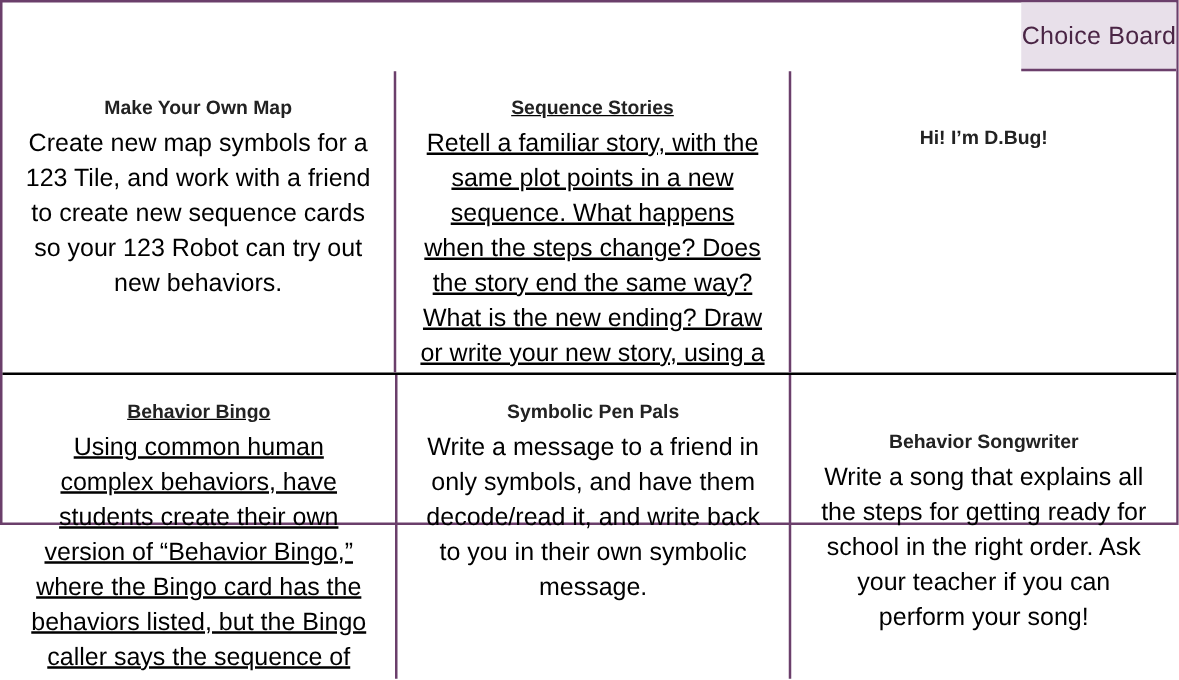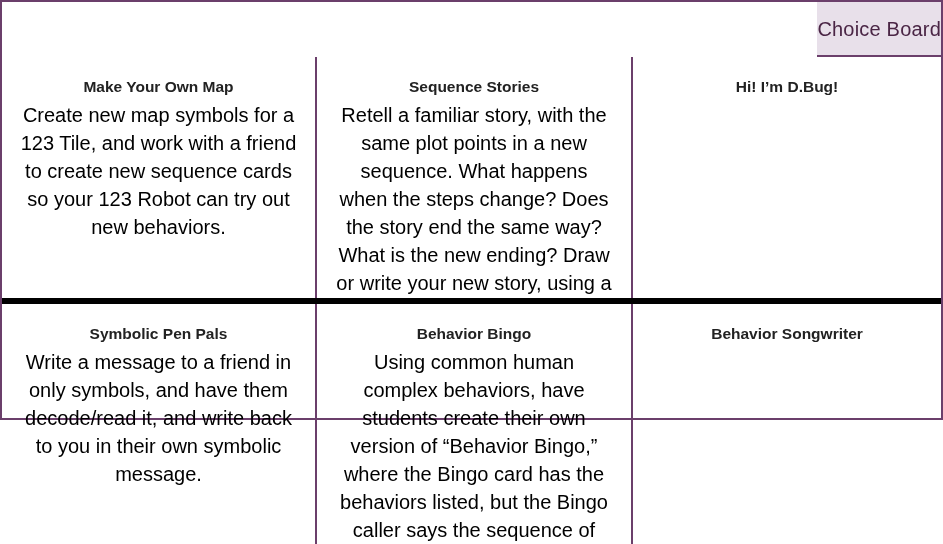--- a/index.html
+++ b/index.html
@@ -52,21 +52,21 @@
   }
 
   .board-row {
     display: flex;
     flex: 0 0 auto;
     min-height: 0;
   }
 
   .board-row.row-0 {
     height: 241px;
-    border-bottom: 6px solid #000000;
+    border-bottom: 2px solid #000000;
   }
 
   .board-row.row-1 {
     height: 243px;
   }
 
   .board-cell {
     box-sizing: border-box;
     width: 313px;
     flex: 0 0 313px;
@@ -78,25 +78,27 @@
   .board-cell.col-0 {
     border-right: 2px solid #6B3F6B;
     width: 315px;
     flex-basis: 315px;
   }
 
   .board-cell.col-1 {
     border-right: 2px solid #6B3F6B;
     width: 316px;
     flex-basis: 316px;
+    text-decoration: underline;
   }
 
   .board-cell.col-2 {
     width: 308px;
     flex-basis: 308px;
+    margin-top: 24px;
   }
 
   .cell-title {
     display: block;
     font-size: 15.5px;
     font-weight: bold;
     color: #222222;
     line-height: 28px;
     margin: 0 0 0 0;
   }
@@ -134,31 +136,32 @@
       </div>
 
       <div class="board-cell col-2">
         <span class="cell-title">Hi! I’m D.Bug!</span>
       </div>
 
     </div>
 
     <div class="board-row row-1">
 
+      <div class="board-cell col-1">
+        <span class="cell-title">Behavior Bingo</span>
+        <span class="cell-body">Using common human complex behaviors, have students create their own version of “Behavior Bingo,” where the Bingo card has the behaviors listed, but the Bingo caller says the sequence of behaviors that create that end result.</span>
+      </div>
+
       <div class="board-cell col-0">
         <span class="cell-title">Symbolic Pen Pals</span>
         <span class="cell-body">Write a message to a friend in only symbols, and have them decode/read it, and write back to you in their own symbolic message.</span>
       </div>
 
-      <div class="board-cell col-1">
-        <span class="cell-title">Behavior Bingo</span>
-        <span class="cell-body">Using common human complex behaviors, have students create their own version of “Behavior Bingo,” where the Bingo card has the behaviors listed, but the Bingo caller says the sequence of behaviors that create that end result.</span>
-      </div>
-
       <div class="board-cell col-2">
         <span class="cell-title">Behavior Songwriter</span>
+        <span class="cell-body">Write a song that explains all the steps for getting ready for school in the right order. Ask your teacher if you can perform your song!</span>
       </div>
 
     </div>
 
   </div>
 
 </div>
 
 </body></html>

